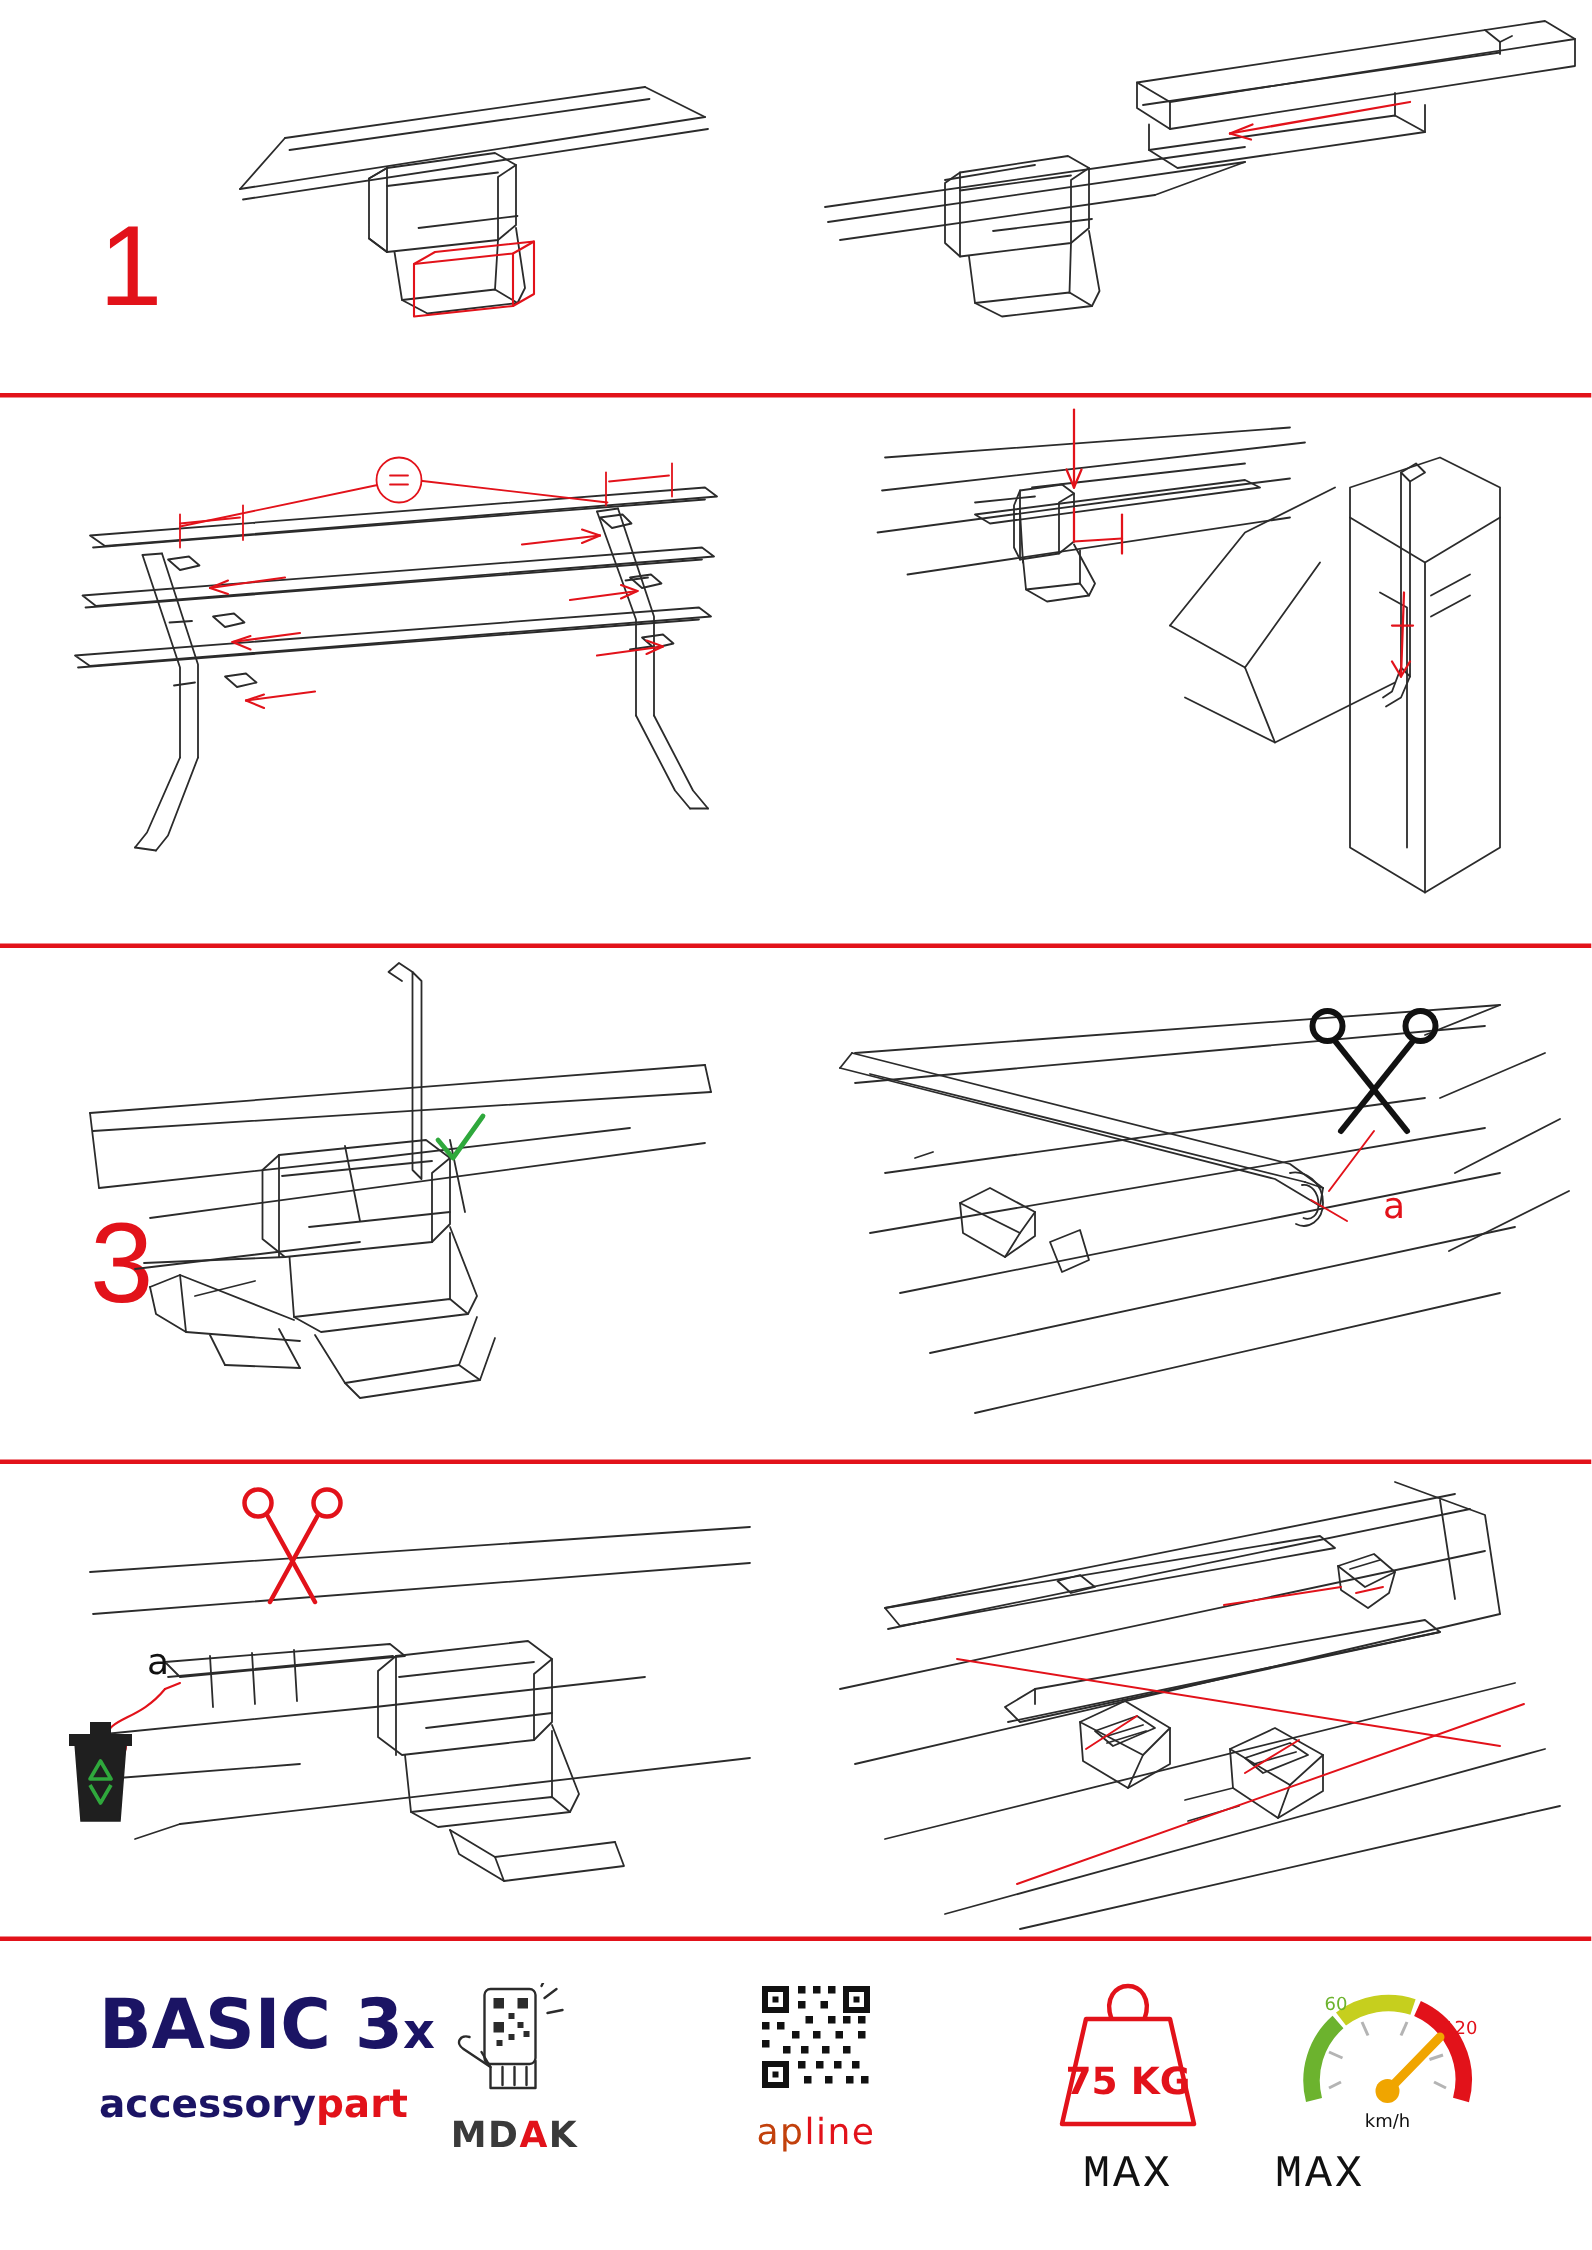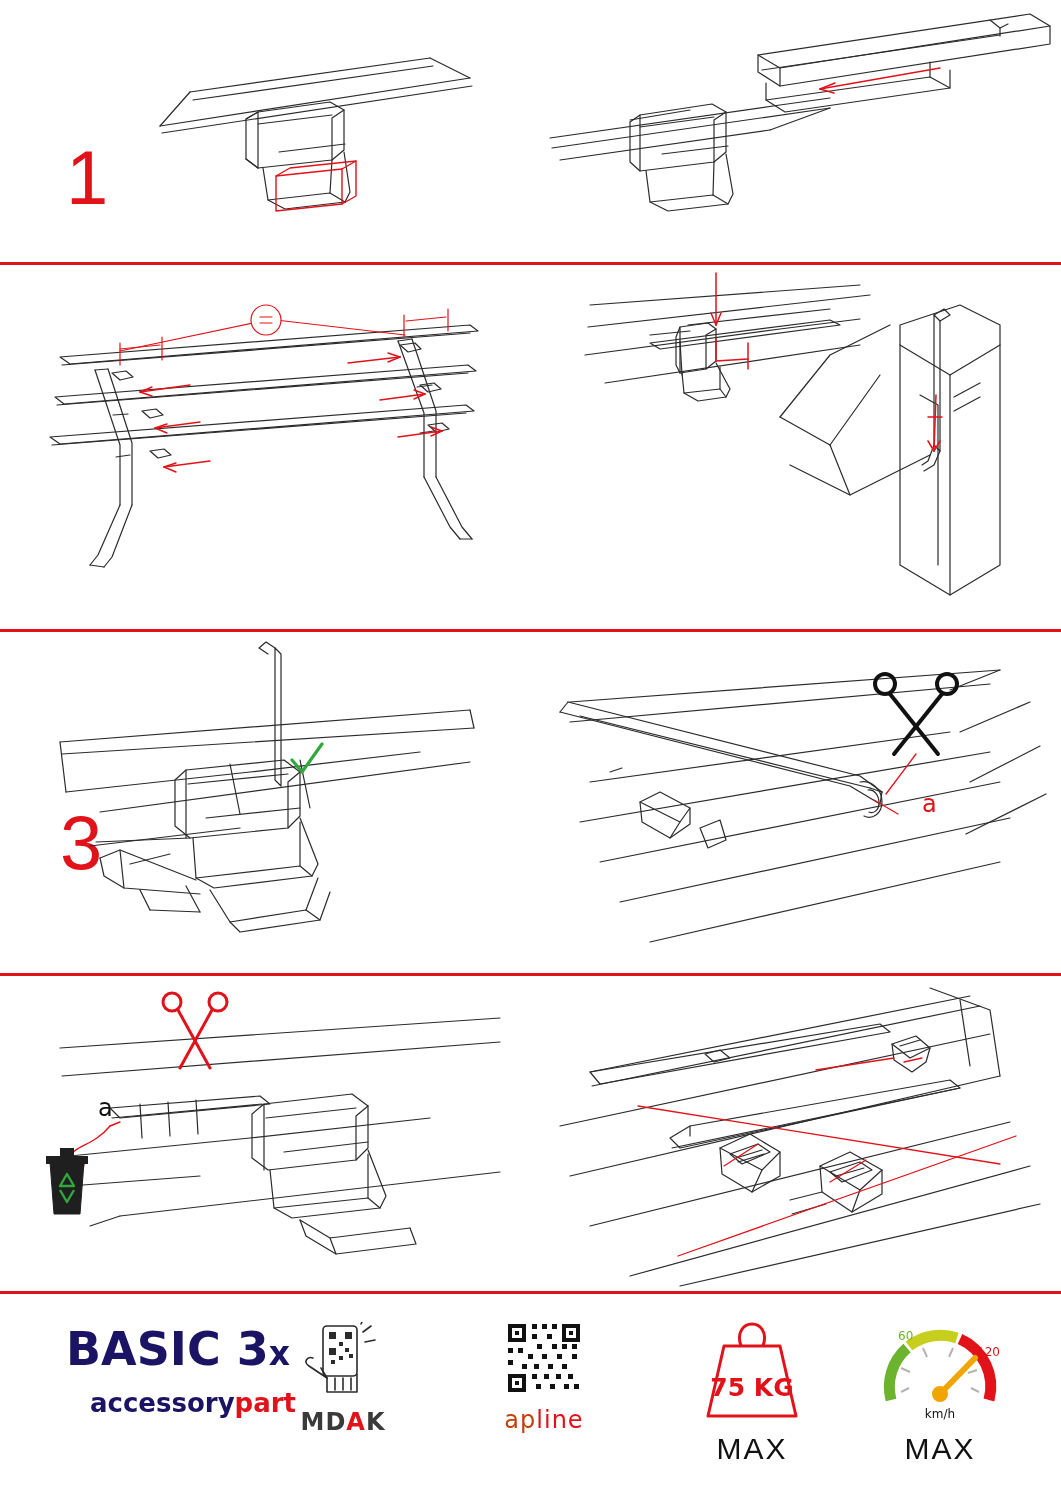--- a/index.html
+++ b/index.html
@@ -98,21 +98,21 @@
     font-size: 33px;
   }
   .brand .accline {
     margin-top: 18px;
     font-family: "DejaVu Sans", sans-serif;
     font-weight: bold;
     font-size: 26px;
     line-height: 1;
     white-space: nowrap;
   }
-  .brand .accline .acc { color: #1b1464; margin-left: 24px; }
+  .brand .accline .acc { color: #1b1464; }
   .brand .accline .part { color: #e2121a; }
 
   .logo-block {
     position: absolute;
     text-align: center;
   }
   .logo-caption {
     font-family: "DejaVu Sans", sans-serif;
     font-size: 24px;
     letter-spacing: 1px;
@@ -135,24 +135,23 @@
     left: 672px;
     top: 24px;
     width: 160px;
     text-align: center;
   }
   .maxspeed {
     position: absolute;
     left: 850px;
     top: 18px;
     width: 180px;
-    text-align: center;
   }
   .max-caption {
-    font-family: Liberation Sans, sans-serif;
+    font-family: Liberation Mono, monospace;
     font-size: 30px;
     letter-spacing: 2px;
     color: #111;
     margin-top: 4px;
   }
   .weight-text {
     font-family: "DejaVu Sans", sans-serif;
     font-weight: bold;
     font-size: 25px;
     fill: #e2121a;

